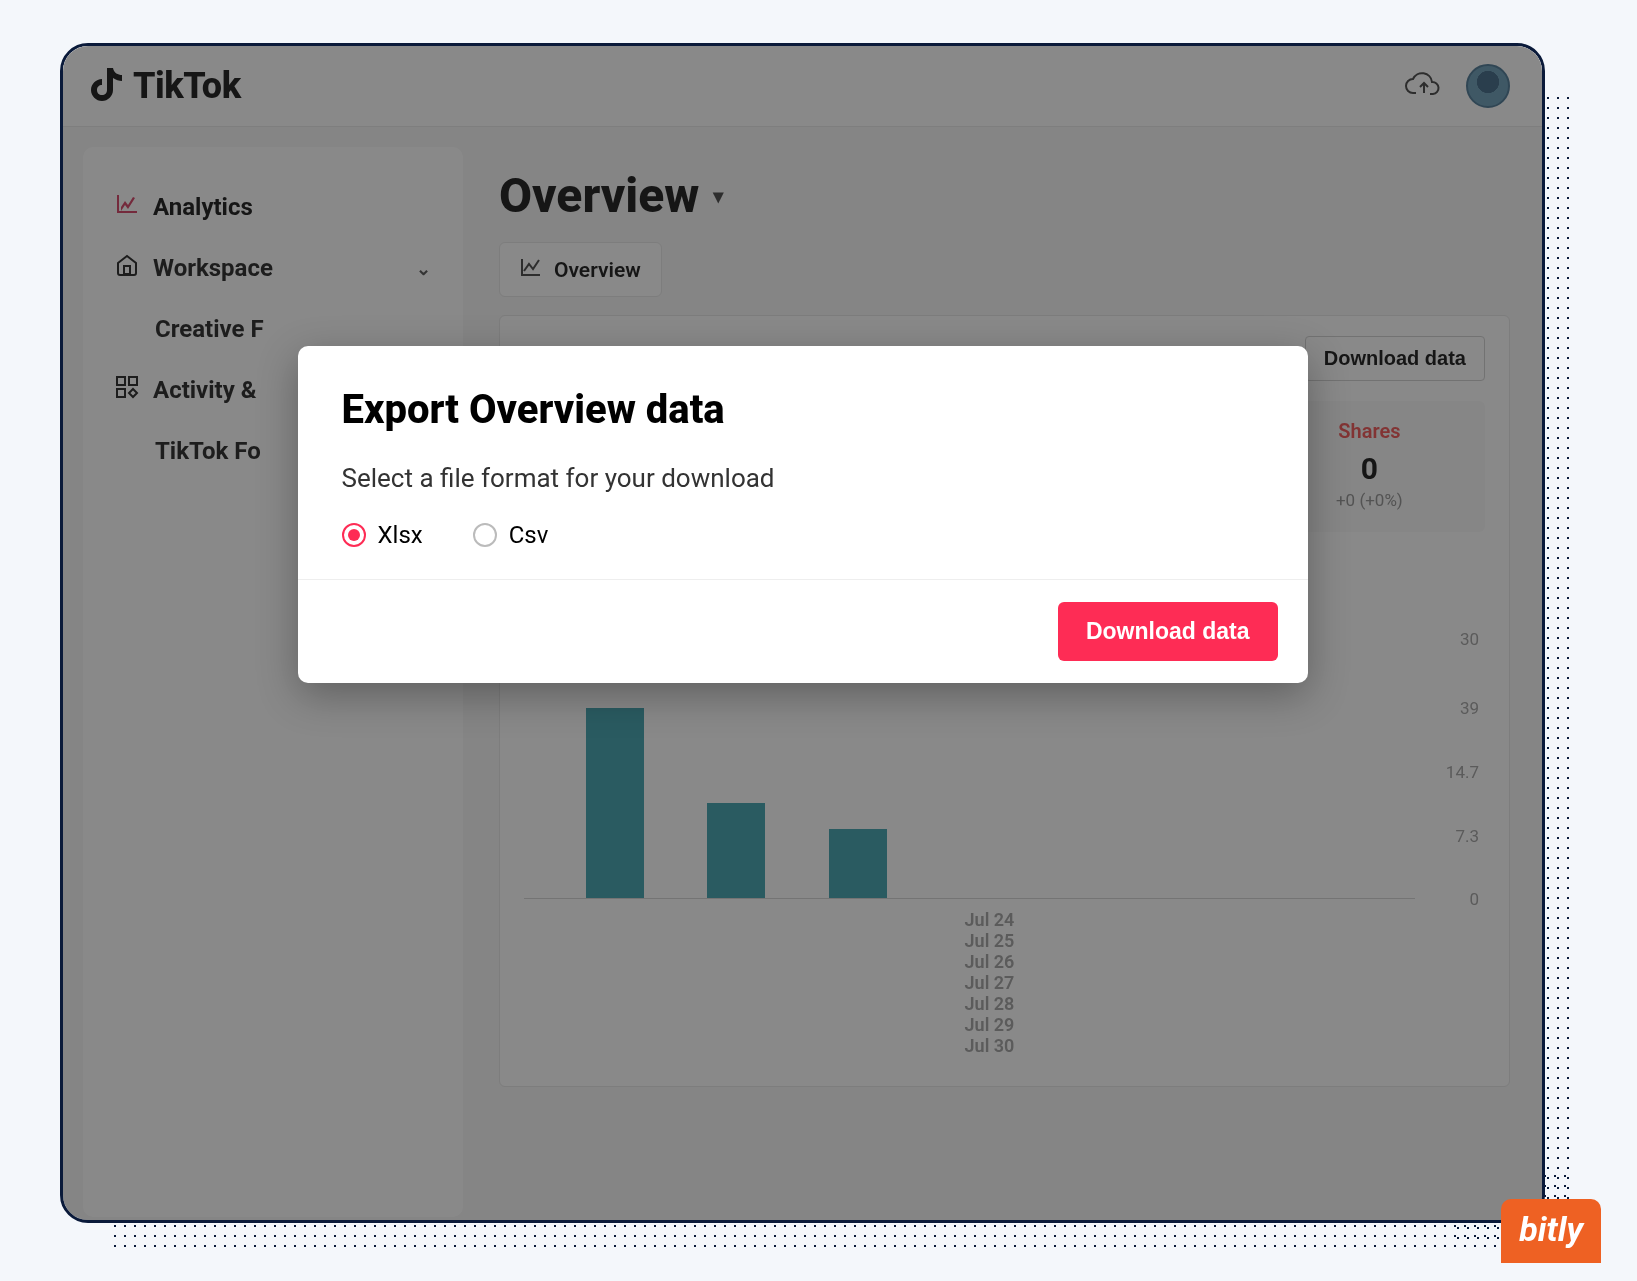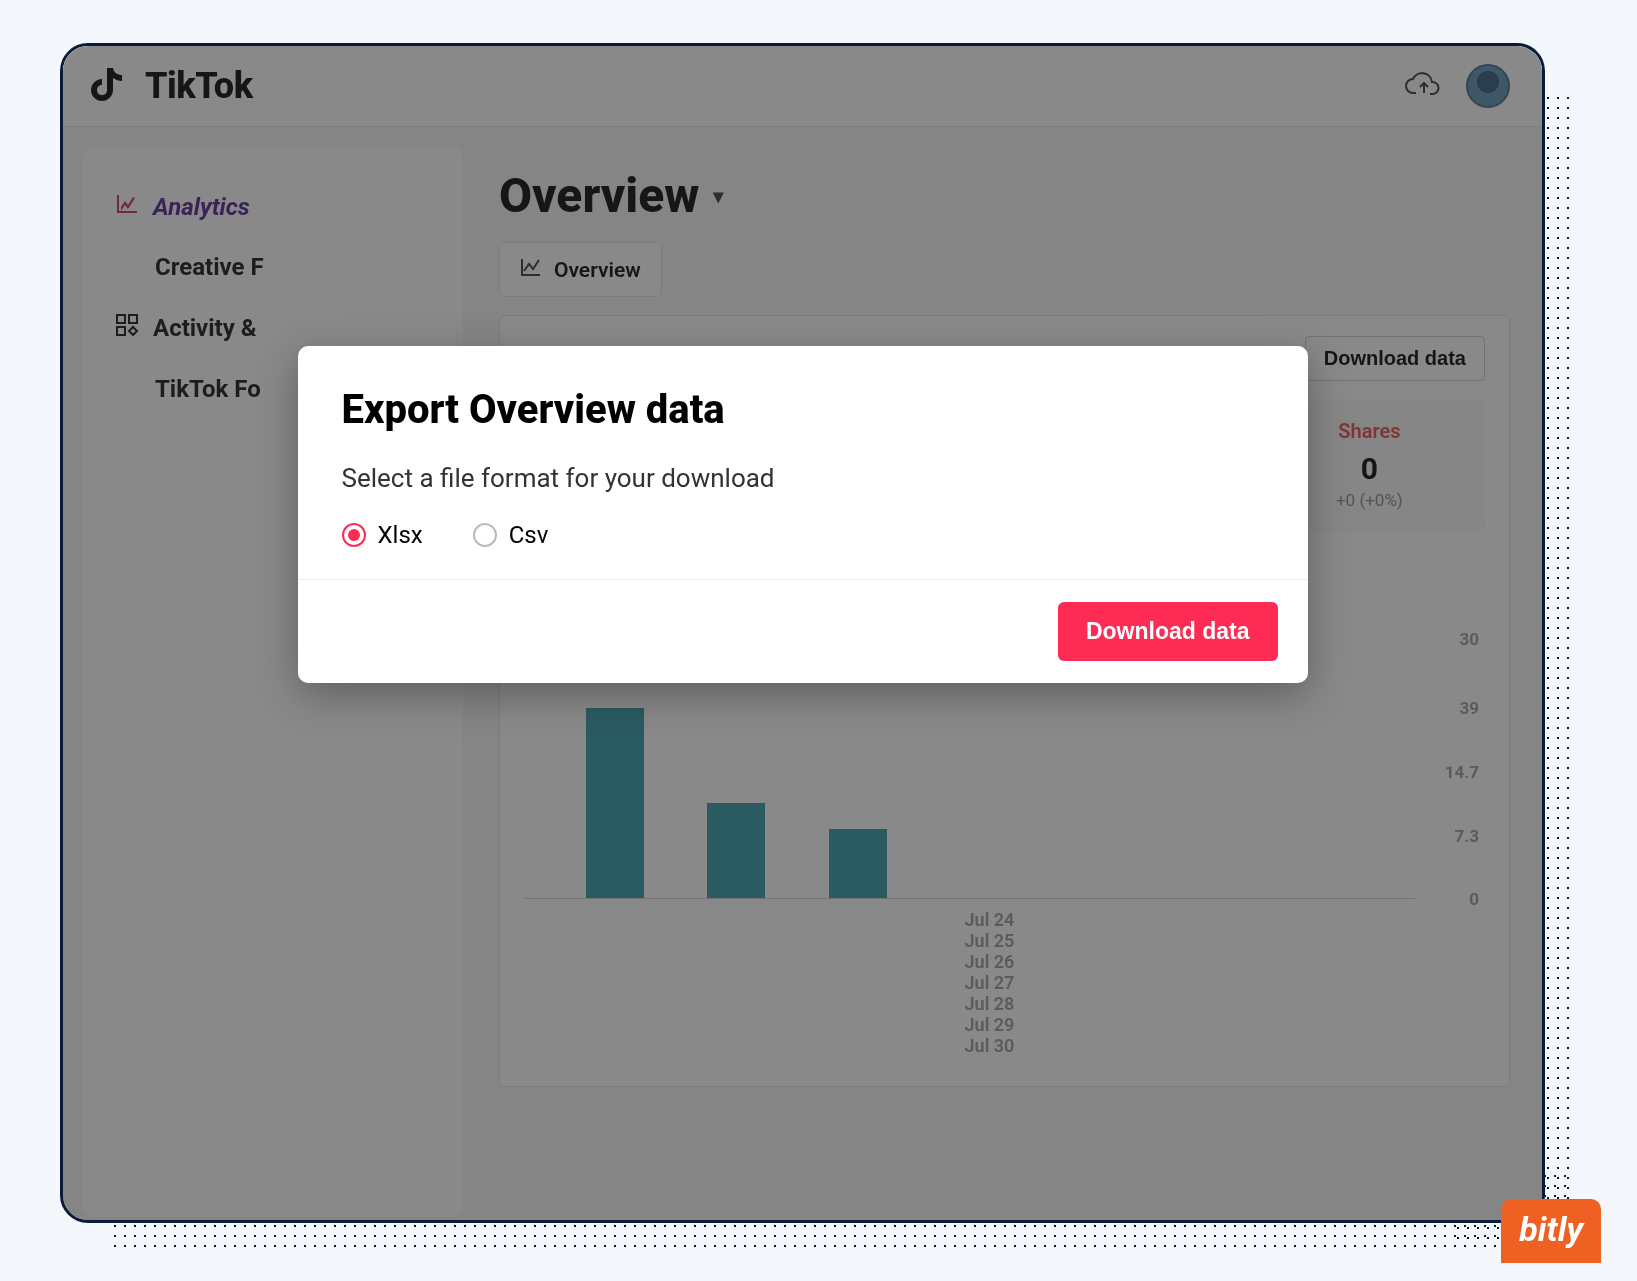--- a/index.html
+++ b/index.html
@@ -49,21 +49,21 @@
     z-index: 1;
   }
   .topbar {
     display: flex;
     align-items: center;
     justify-content: space-between;
     padding: 18px 32px 18px 26px;
     background: #fff;
     border-bottom: 1px solid #e6e6e6;
   }
-  .brand { display:flex; align-items:center; gap:22px; }
+  .brand { display:flex; align-items:center; gap:10px; }
   .brand-name { font-weight: 800; font-size: 36px; letter-spacing:-0.5px; }
   .top-actions { display:flex; align-items:center; gap:22px; }
   .avatar {
     width: 44px; height: 44px; border-radius: 50%;
     background: radial-gradient(circle at 50% 40%, #2e5a7a 35%, #5c92b0 36%);
     border: 2px solid #3a6a8a;
   }
   .body { display:flex; height: calc(100% - 84px); }
   .sidebar {
     width: 380px;
@@ -73,21 +73,21 @@
     padding: 30px 18px;
   }
   .sidebar-item {
     display:flex; align-items:center; gap:14px;
     padding: 16px 14px;
     font-size: 24px;
     font-weight: 700;
     color: #111;
     cursor: pointer;
   }
-  .sidebar-item.active { color: #4c1d95; font-style: italic; }
+  .sidebar-item.active { color: #000000; }
   .sidebar-item.sub { padding-left: 54px; font-weight:700; }
   .sidebar-item .chev { margin-left:auto; font-size:18px; color:#444; }
   .main {
     flex: 1;
     padding: 40px 32px 0 36px;
     overflow: hidden;
   }
   .page-title {
     font-size: 48px;
     font-weight: 800;
@@ -137,21 +137,21 @@
   .stat-val { font-size:30px; font-weight:700; margin-bottom:4px;}
   .stat-delta { font-size:17px; color:#888;}
   .stat.active .stat-delta{color:#e8f5f6;}
   .chart-title { font-size:21px; font-weight:700; color:#555; display:flex; align-items:center; gap:8px;}
   .chart-sub { font-size:19px; color:#888; margin-top:6px; margin-bottom:24px;}
   .chart-area { position:relative; height:260px; display:flex; }
   .bars { position:relative; flex:1; display:flex; align-items:flex-end; padding:0 10px 0 30px; border-bottom:1px solid #d0d0d0;}
   .barcol { flex:1; display:flex; flex-direction:column; align-items:center; justify-content:flex-end; height:100%; }
   .bar { width:58px; background:#2e9aa6; }
   .yaxis { width:70px; position:relative; }
-  .ytick { position:absolute; right:6px; font-size:17px; color:#999; transform:translateY(50%);font-weight:bold;}
+  .ytick { position:absolute; right:6px; font-size:17px; color:#999; transform:translateY(50%);}
   .xlabels { display:flex; padding:10px 70px 0 40px;flex-direction:column;}
   .xlabels span{ flex:1; text-align:center; font-size:18px; color:#999; font-weight:600;}
   .info-icon {
     width:18px;height:18px;border:2px solid #999;border-radius:50%;
     display:inline-flex;align-items:center;justify-content:center;font-size:12px;color:#999;
   }
   
   .overlay {
     position:absolute; inset:0;
     background:rgba(40,40,40,0.55);
@@ -238,20 +238,30 @@
     <div class="body">
 
       <div class="sidebar">
         <div class="sidebar-item active">
           <span>
             <svg width="24" height="22" viewBox="0 0 24 22" fill="#d12e55">
                 <path d="M2 2v18h20v-2H4V2H2zm4 12l4-6 3 4 5-8 2 1-7 11-3-4-4 6v-4z"></path>
               </svg>
           </span>
           <span>Analytics</span>
+        </div>
+        <div class="sidebar-item">
+          <span>
+            <svg width="24" height="24" viewBox="0 0 24 24" fill="none" stroke="#111" stroke-width="2">
+                <path d="M3 10l9-7 9 7v10a2 2 0 01-2 2H5a2 2 0 01-2-2V10z"></path>
+                <rect x="9" y="13" width="6" height="8"></rect>
+              </svg>
+          </span>
+          <span>Workspace</span>
+          <span class="chev">⌄</span>
         </div>
         <div class="sidebar-item sub">
           <span>Creative F</span>
         </div>
         <div class="sidebar-item">
           <span>
             <svg width="24" height="24" viewBox="0 0 24 24" fill="none" stroke="#111" stroke-width="2">
                 <rect x="2" y="2" width="8" height="8"></rect>
                 <rect x="14" y="2" width="8" height="8"></rect>
                 <rect x="2" y="14" width="8" height="8"></rect>

